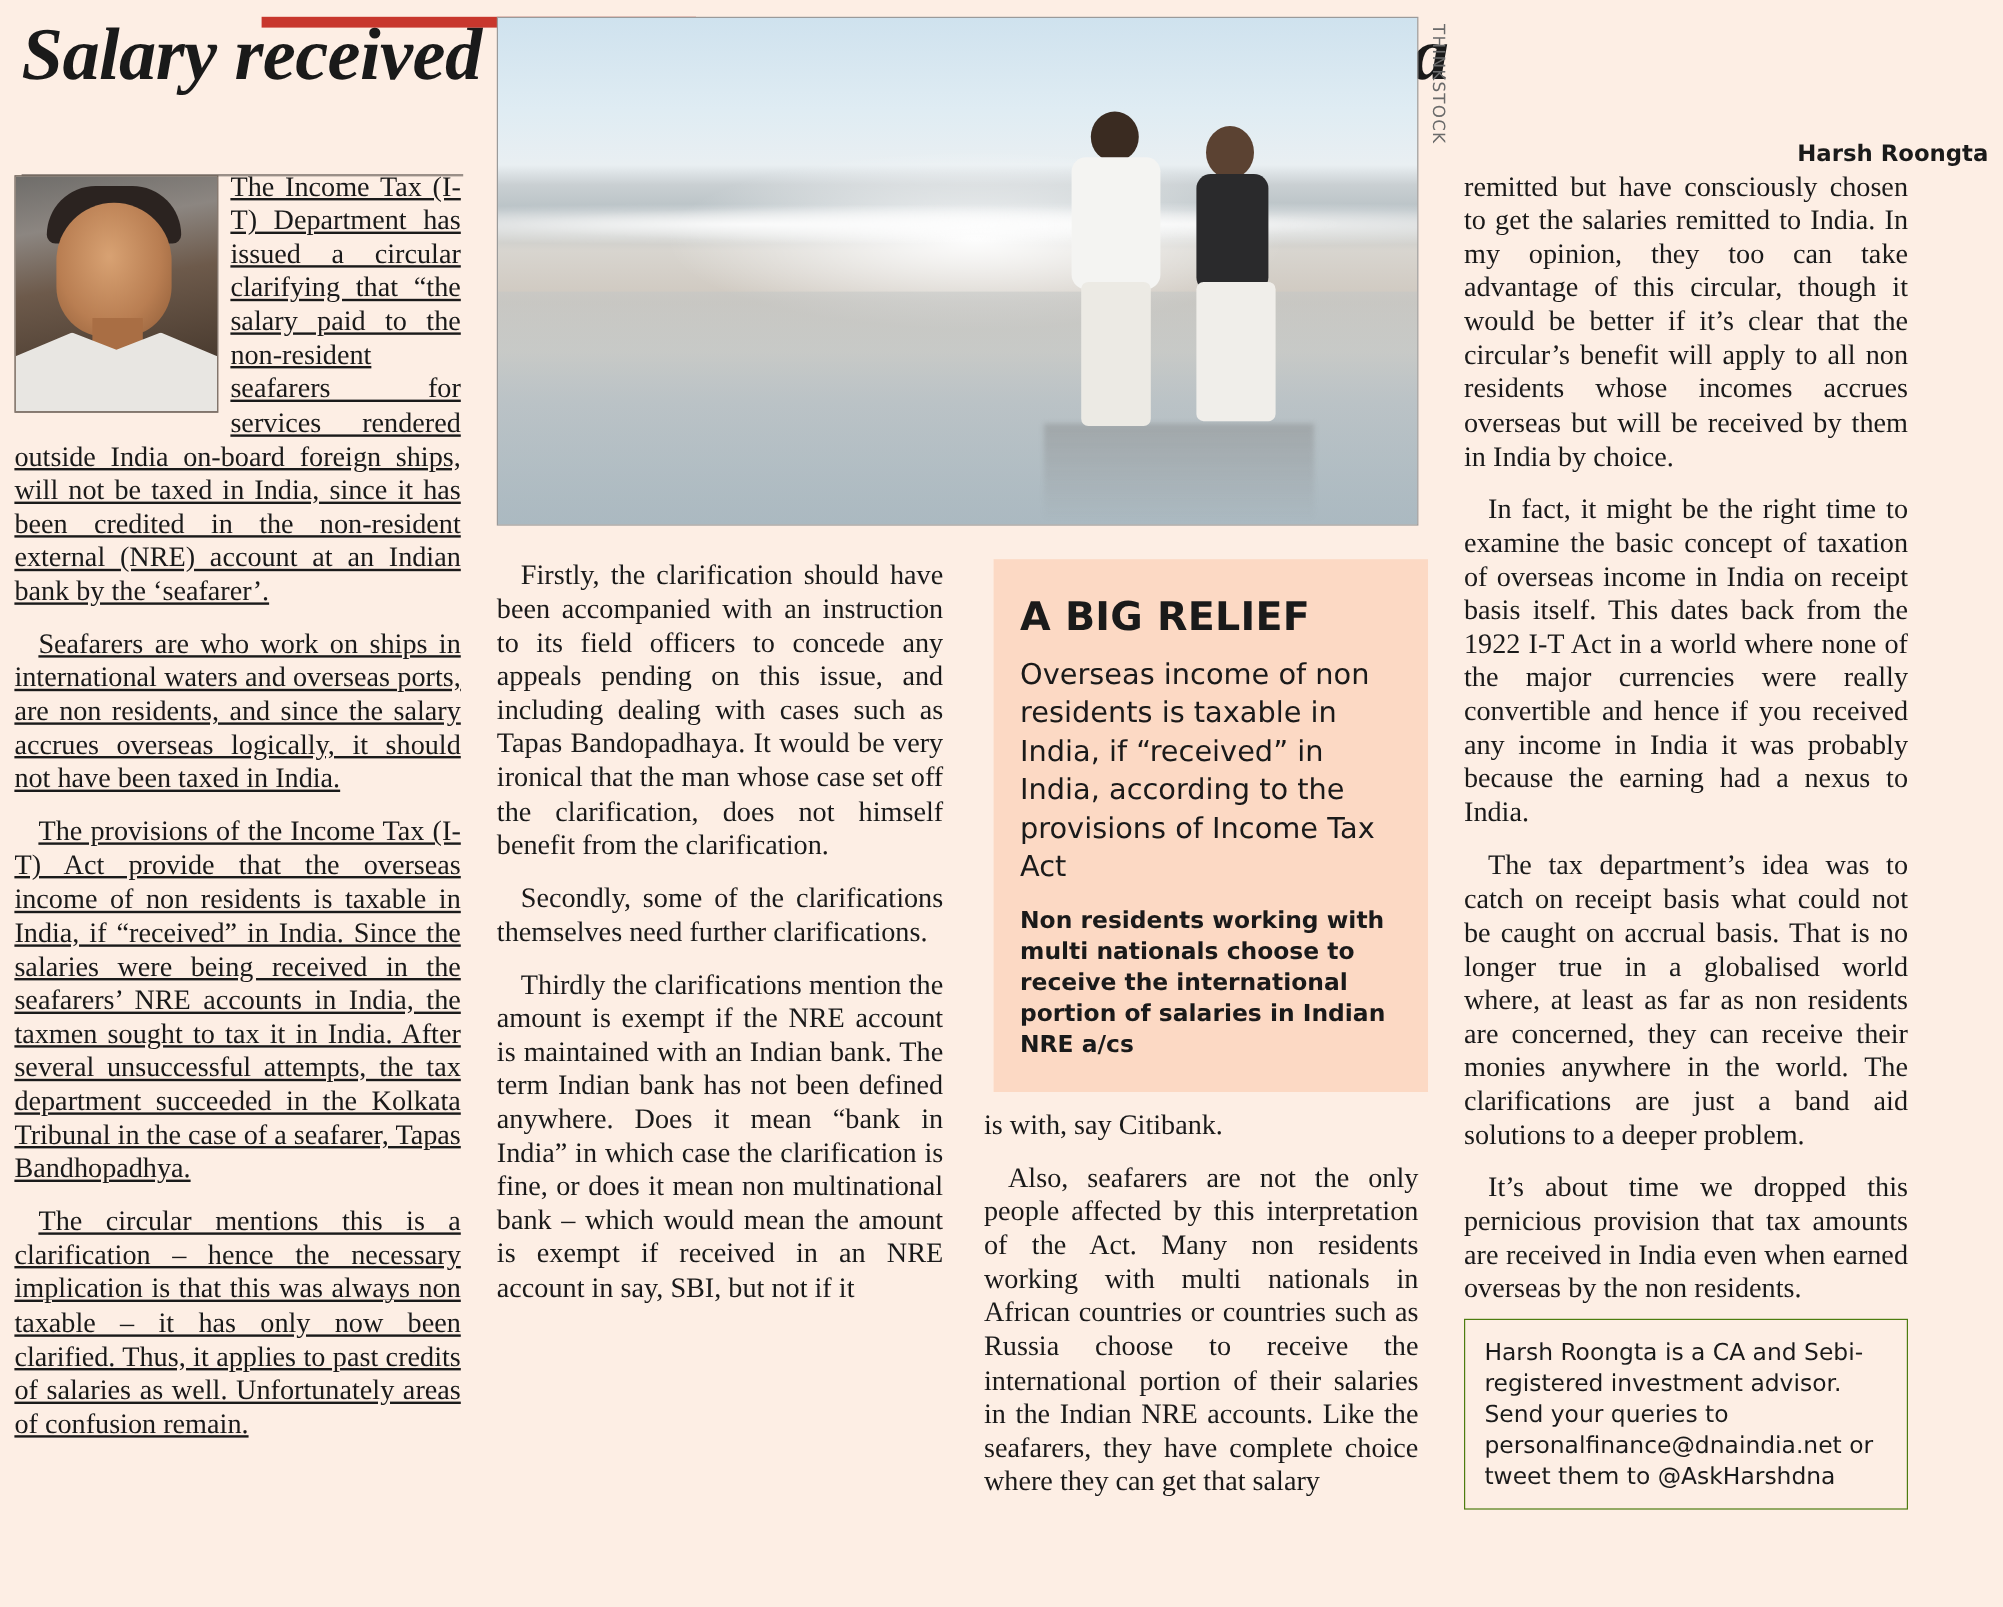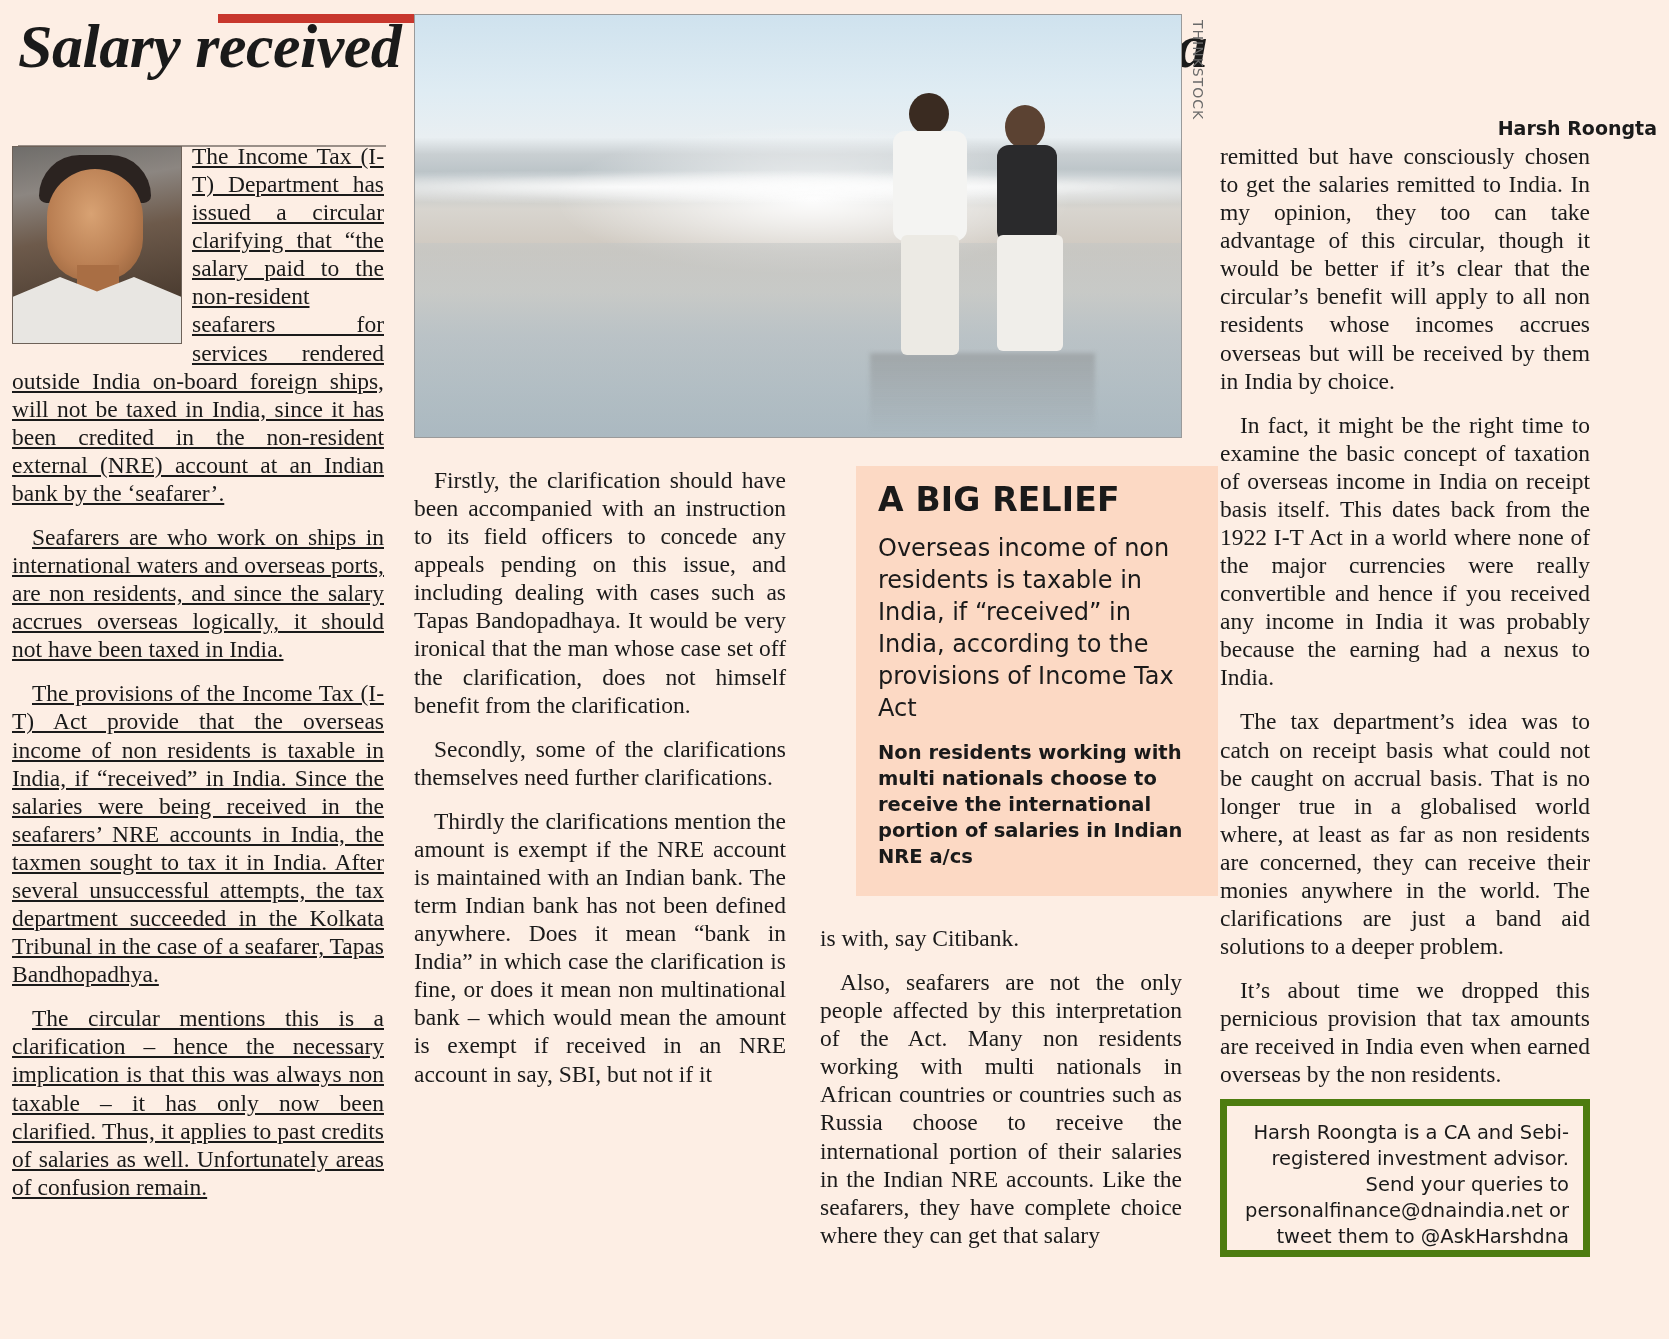--- a/index.html
+++ b/index.html
@@ -192,24 +192,24 @@
     position: absolute;
     top: 910px;
     left: 820px;
     width: 362px;
   }
 
   
   .relief {
     position: absolute;
     top: 452px;
-    left: 856px;
+    left: 828px;
     width: 362px;
     background: #fcd9c4;
-    padding: 14px 22px 26px 22px;
+    padding: 28px 22px 26px 22px;
     box-sizing: border-box;
   }
   .relief h2 {
     font-family: "DejaVu Sans", sans-serif;
     font-weight: bold;
     font-size: 33px;
     margin: 0 0 14px 0;
     letter-spacing: 0.2px;
   }
   .relief p.lede {
@@ -225,27 +225,26 @@
     line-height: 1.33;
     margin: 0;
   }
 
   
   .bio {
     position: absolute;
     top: 1085px;
     left: 1220px;
     width: 370px;
-    border: 7px solid #4d7c0f;
-    box-sizing: border-box;
-    padding: 14px 14px 0 16px;
+    border: 1px solid #4d7c0f;
+    box-sizing: border-box;
+    padding: 14px 14px 13px 16px;
     font-family: "DejaVu Sans", sans-serif;
     font-size: 19.5px;
     line-height: 1.33;
-    text-align: right;
   }
 </style>
 </head>
 <body>
 
 <div class="page">
 
   <div class="red-rule"></div>
 
   <h1 class="headline">Salary received in NRE a/c not taxable in India</h1>

